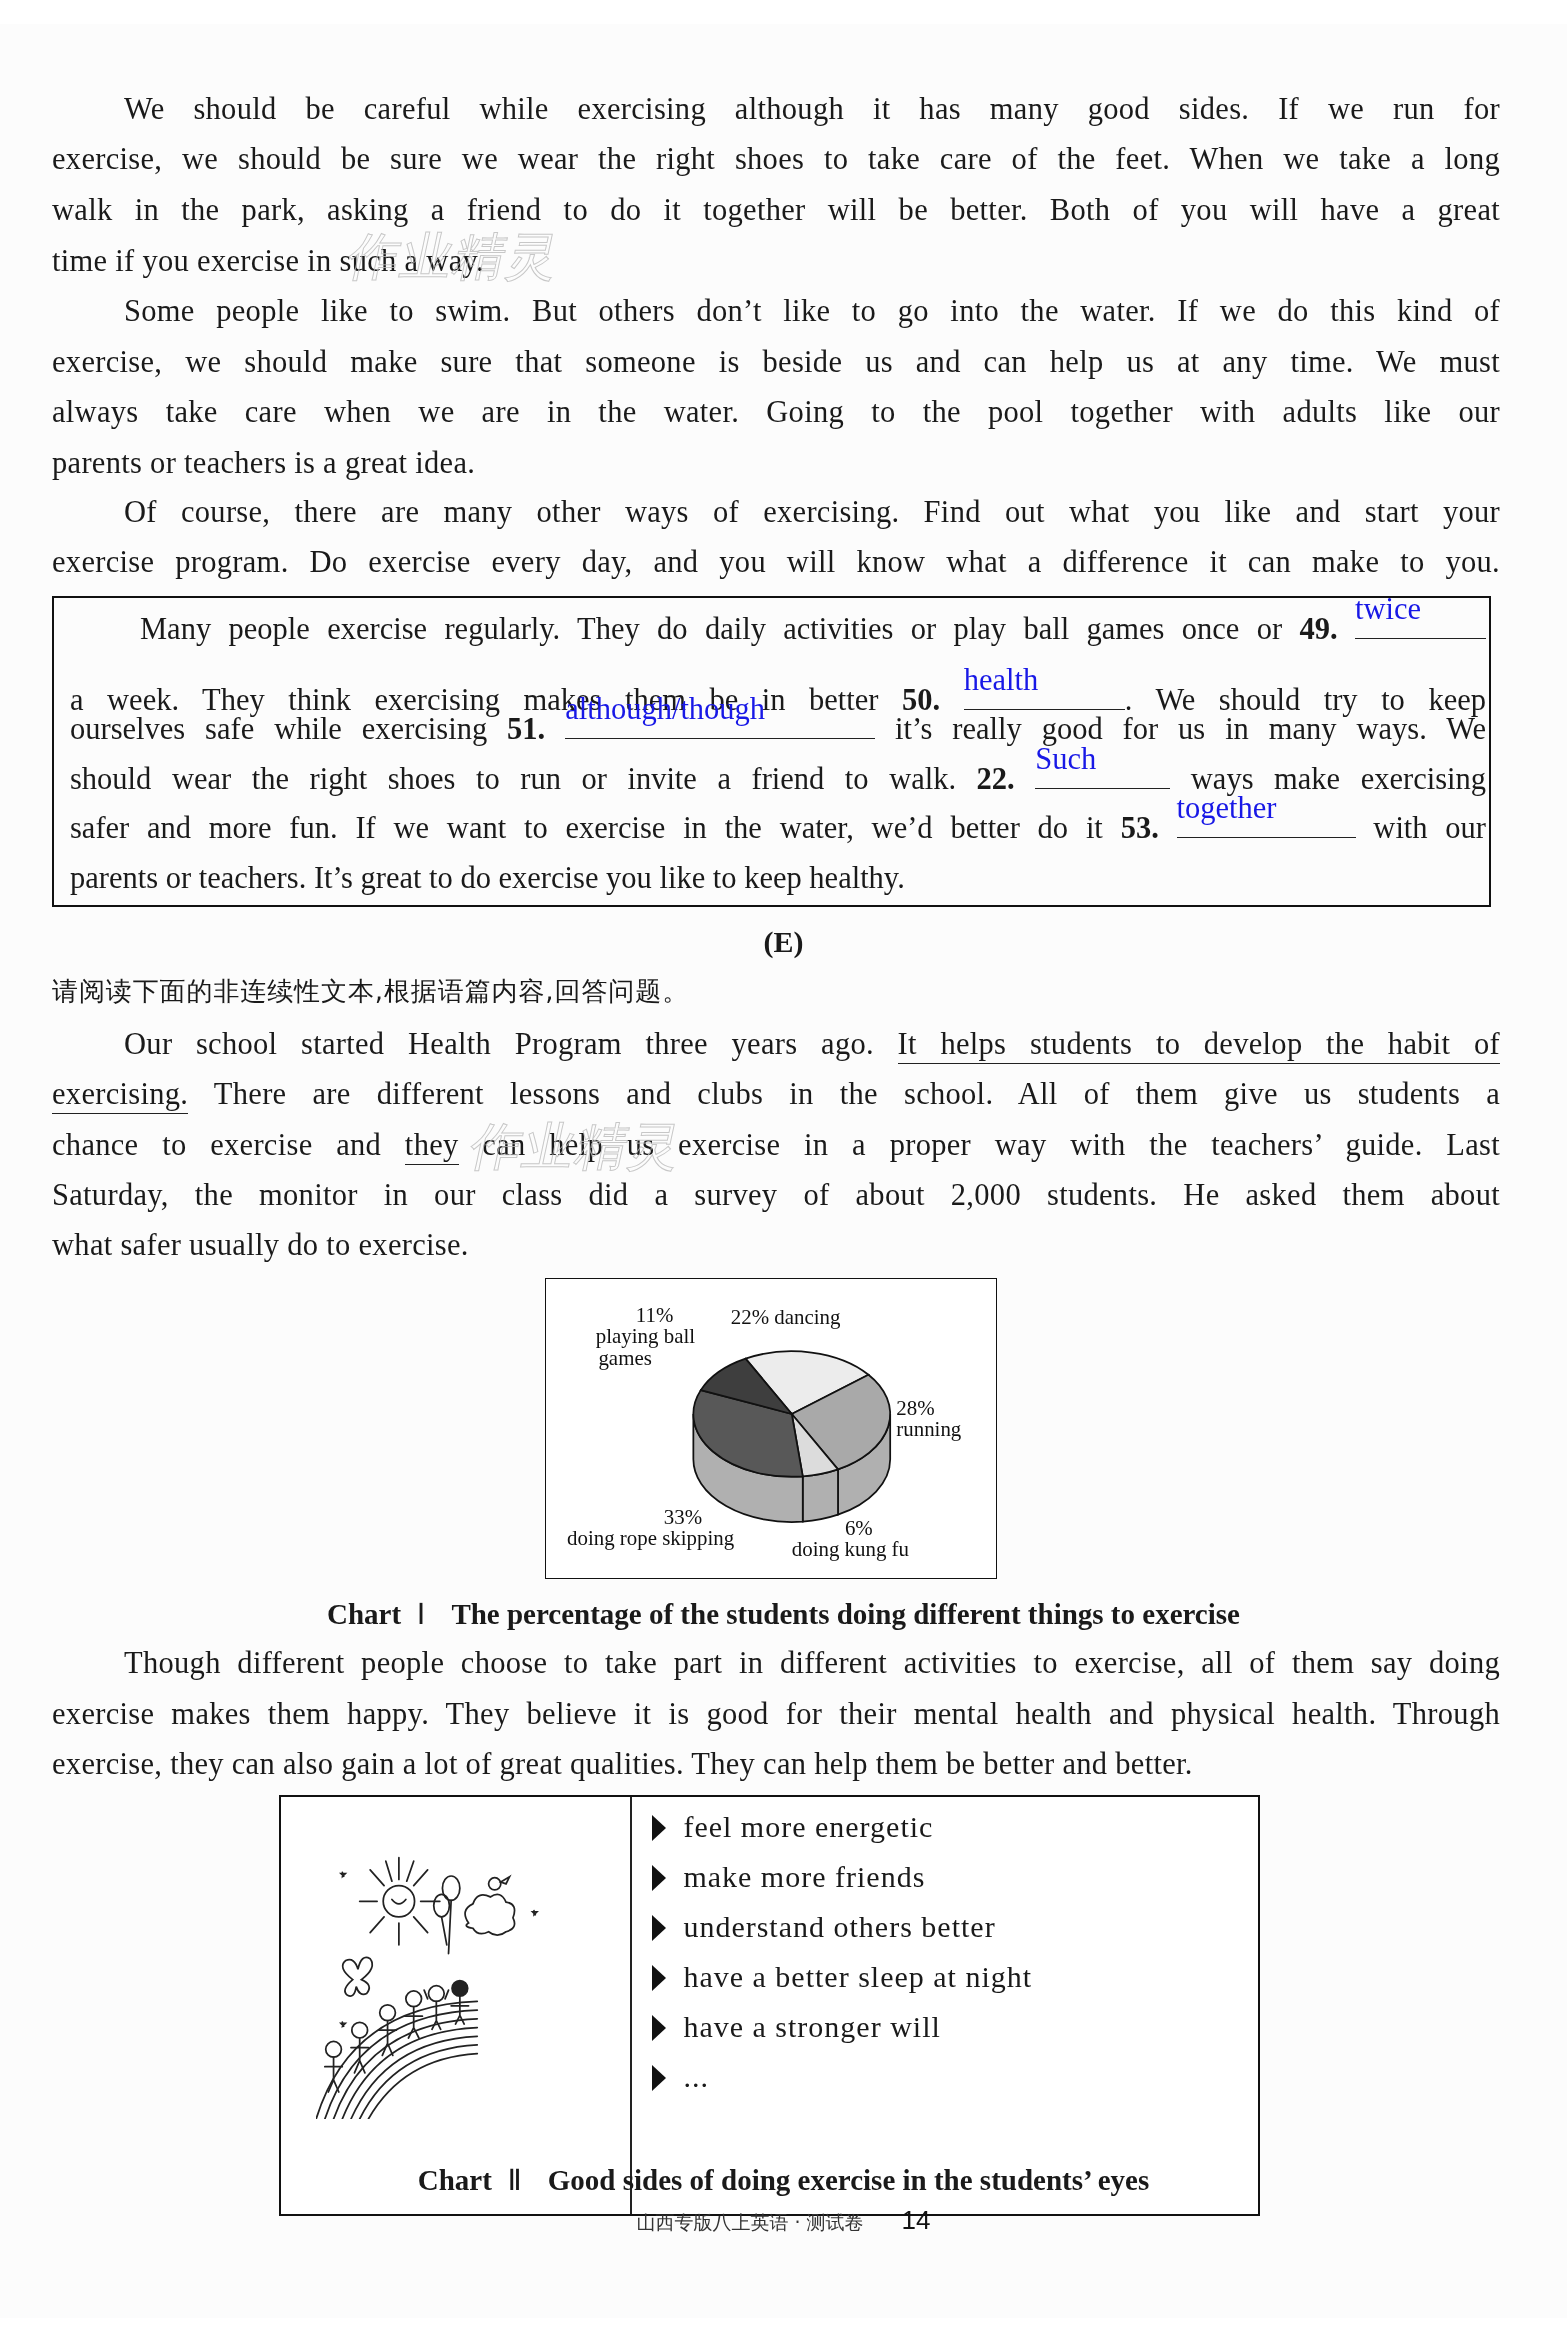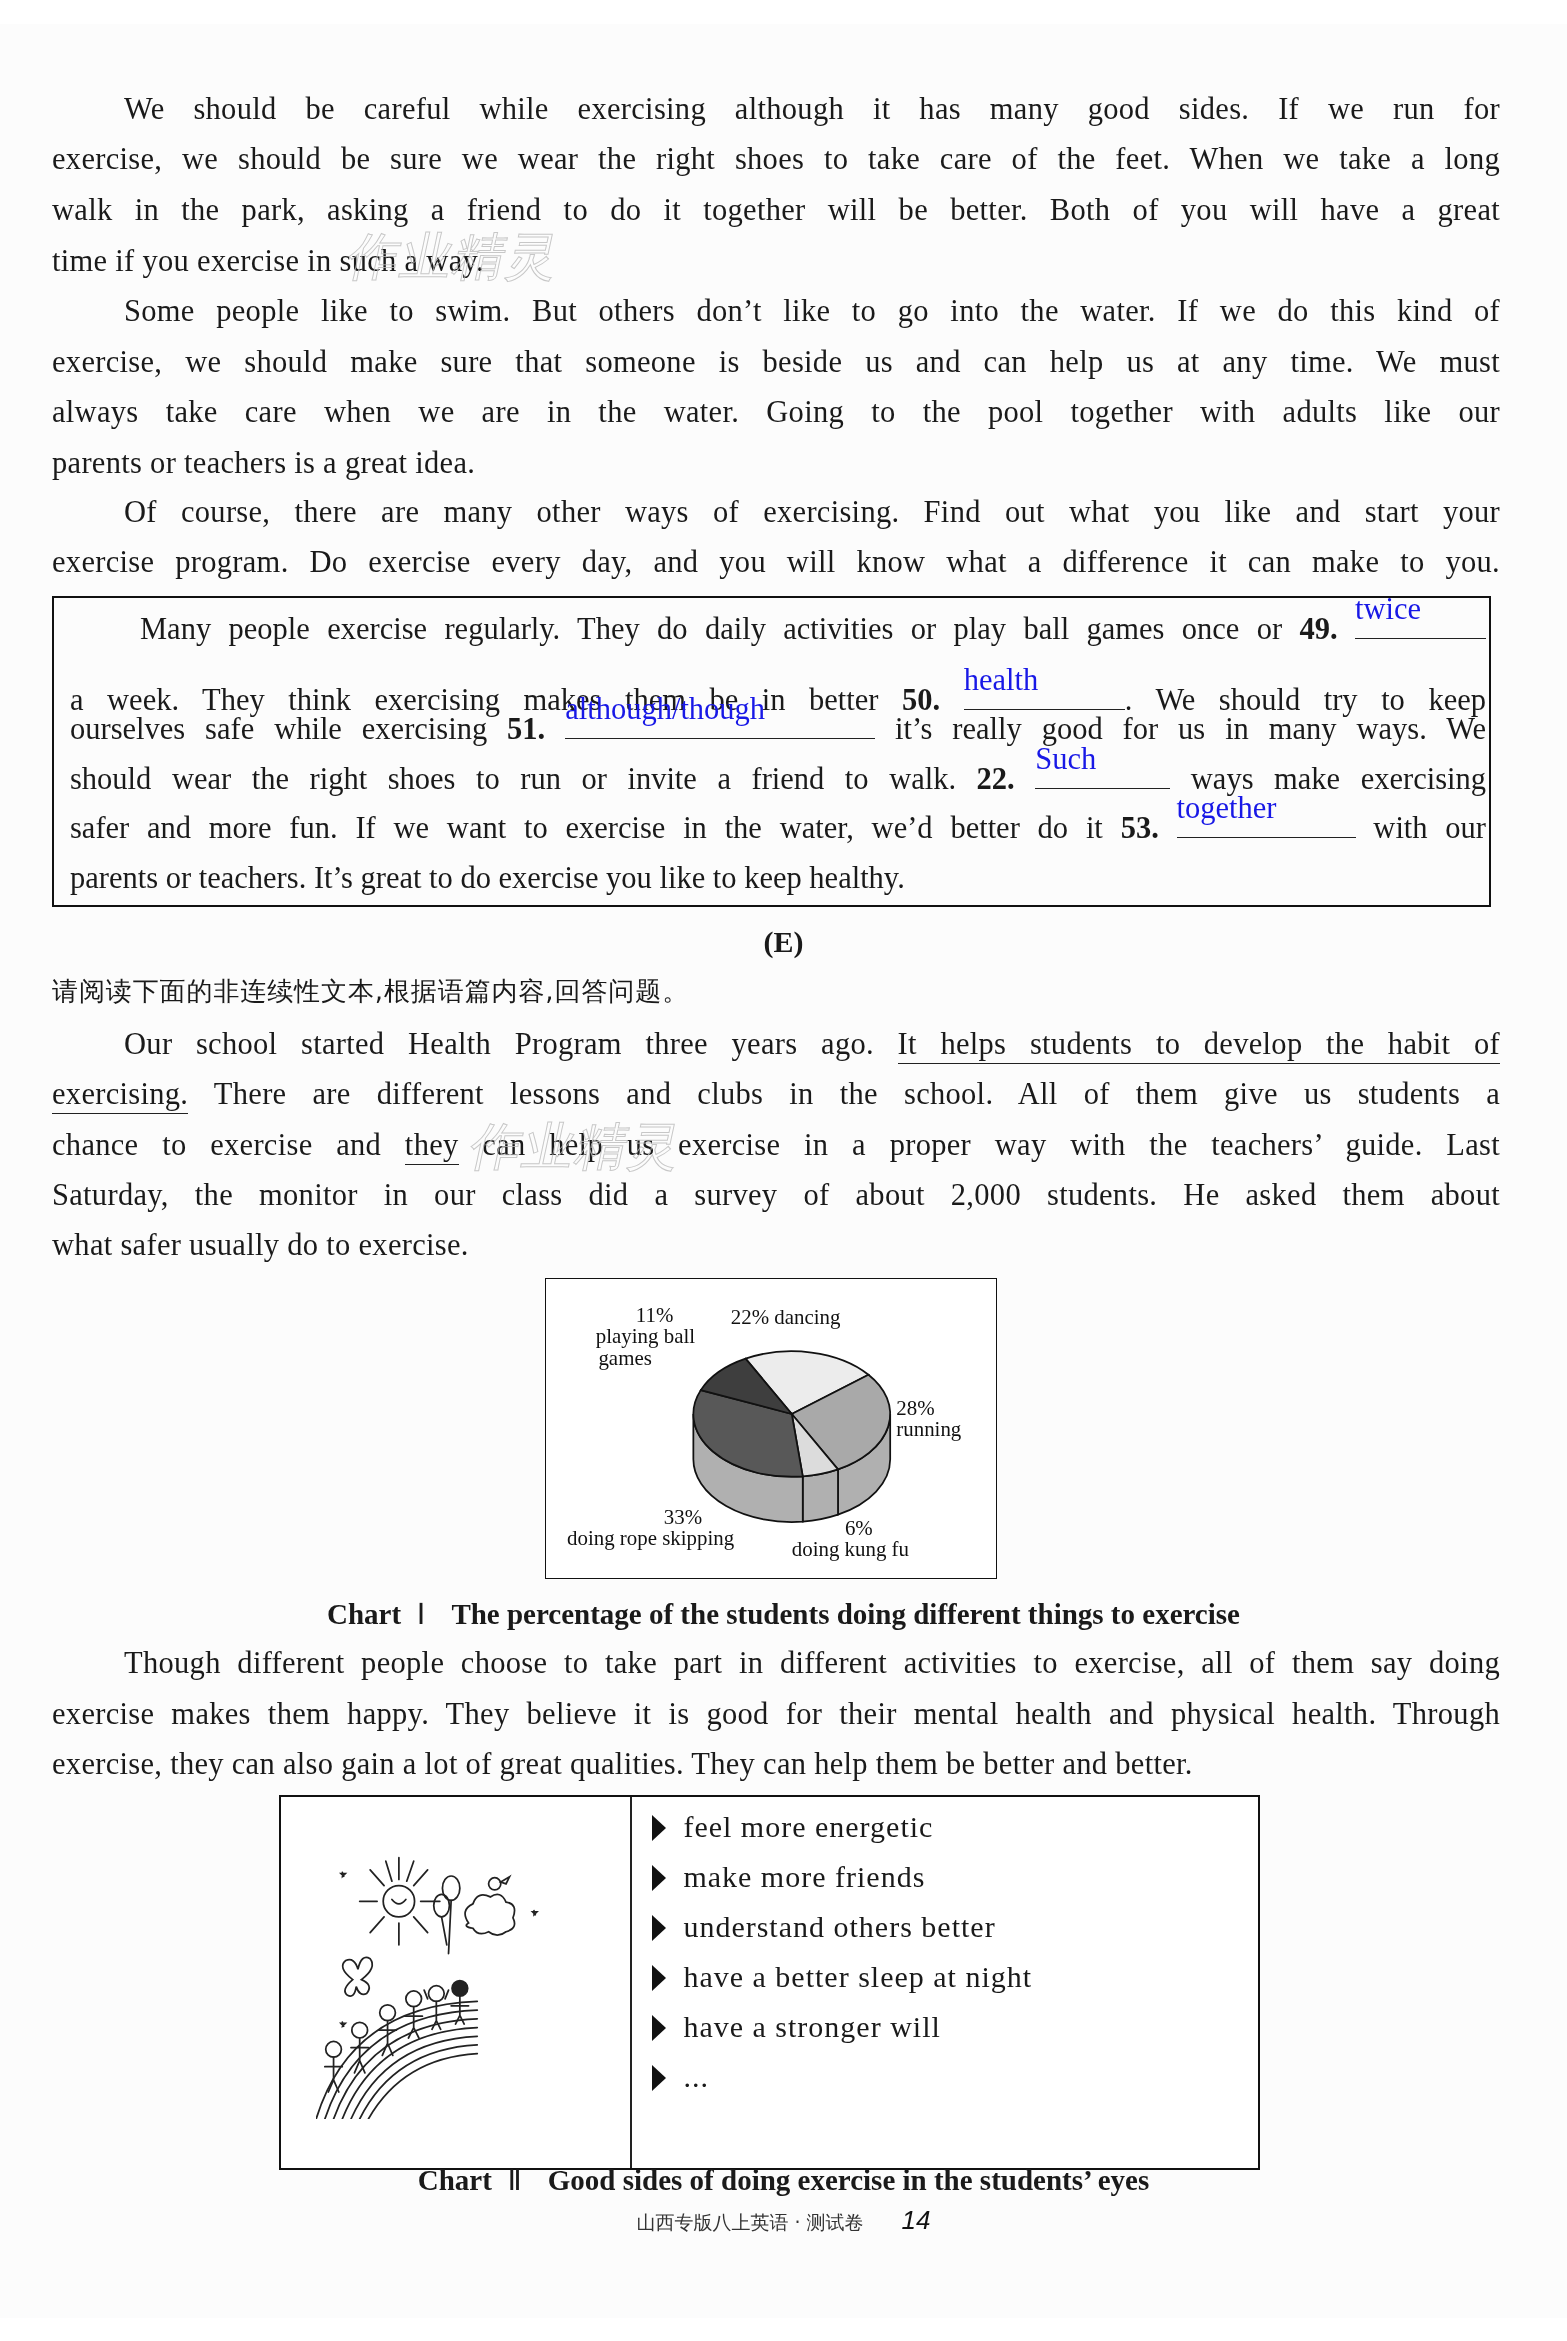--- a/index.html
+++ b/index.html
@@ -44,34 +44,34 @@
   .ul { border-bottom: 1.7px solid #222; padding-bottom: 1.7px; }
   .pie-box {
     position: absolute; left: 545px; top: 1278px; width: 452px; height: 301px;
     border: 1.7px solid #111; box-sizing: border-box; background: #fff;
   }
   .pie-box svg { position: absolute; left: 0; top: 0; }
   .pie-label { font-family: "Liberation Serif", serif; font-size: 24px; fill: #111; }
   .caption { font-family: "Liberation Serif", serif; font-weight: bold; font-size: 29px; line-height: 38px; }
   .caption .roman { margin: 0 26px 0 15.7px; font-weight: normal; }
   .c2-box {
-    position: absolute; left: 279px; top: 1795px; width: 981px; height: 375px;
+    position: absolute; left: 279px; top: 1795px; width: 981px; height: 421px;
     border: 2.6px solid #111; box-sizing: border-box; background: #fff;
   }
   .c2-divider { position: absolute; left: 349px; top: 0; width: 1.7px; height: 100%; background: #222; }
   .c2-list { position: absolute; left: 371px; top: 5.2px; margin: 0; padding: 0; list-style: none; }
   .c2-item { height: 50px; line-height: 50px; font-size: 30px; letter-spacing: 1px; white-space: nowrap; }
   .c2-bullet {
     display: inline-block; width: 0; height: 0; margin-right: 17.4px; vertical-align: middle;
     border-top: 13px solid transparent; border-bottom: 13px solid transparent; border-left: 14px solid #111;
     position: relative; top: -2.6px;
   }
   .illus { position: absolute; left: 35px; top: 52px; }
   .footer { top: 2203px; font-size: 19px; line-height: 35px; font-family: "DejaVu Sans", sans-serif; color: #333; }
-  .footer .pg { font-size: 26px; margin-left: 38px; color: #111; font-family: "Liberation Sans", sans-serif; font-style: italic; }
+  .footer .pg { font-size: 26px; margin-left: 38px; color: #111; font-family: "Liberation Sans", sans-serif; }
   .watermark { position: absolute; font-size: 51px; color: transparent; -webkit-text-stroke: 1px #bbb; font-family: "DejaVu Sans", sans-serif; letter-spacing: 1.7px; transform: skewX(-12deg); opacity: 0.8; }
 </style>
 </head>
 <body>
 
 <div class="page-bg"></div>
 
 <div>
   <div class="line indent" style="top:84px">We should be careful while exercising although it has many good sides. If we run for</div>
   <div class="line" style="top:134px">exercise, we should be sure we wear the right shoes to take care of the feet. When we take a long</div>

